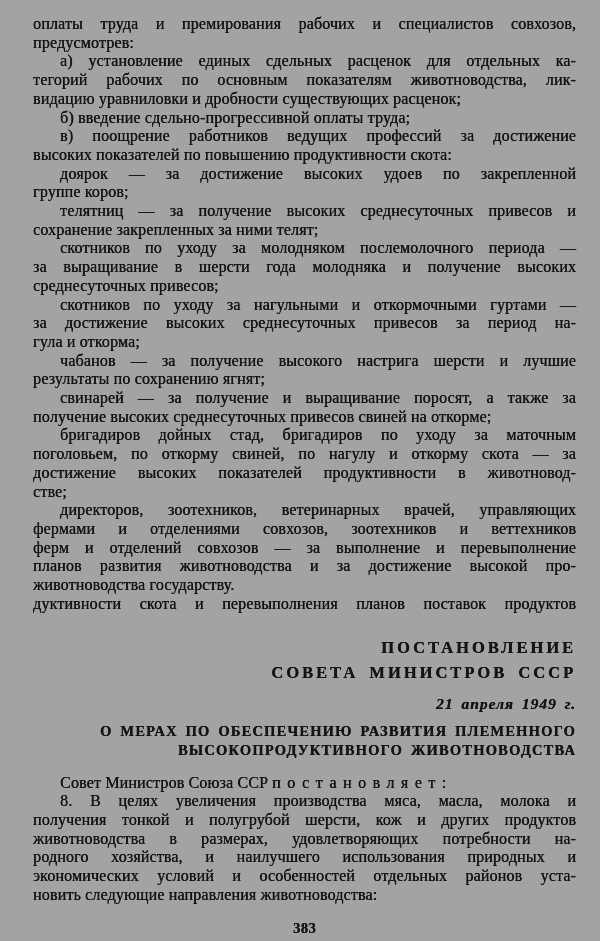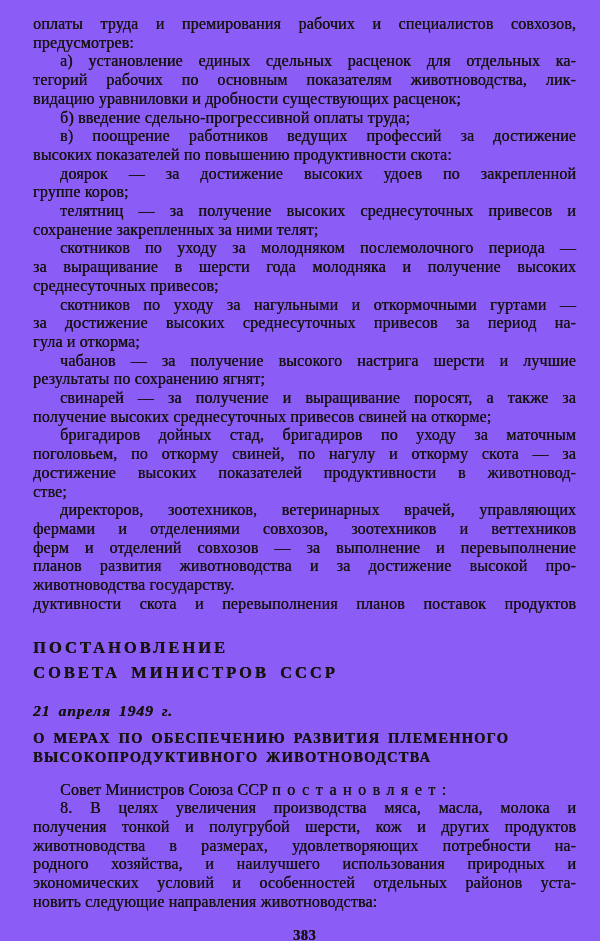--- a/index.html
+++ b/index.html
@@ -5,21 +5,21 @@
   html, body {
     margin: 0;
     padding: 0;
     background: #e8e6e2;
   }
   .page {
     position: relative;
     width: 600px;
     height: 941px;
     margin: 0 auto;
-    background: #8b5cf6;
+    background: #a3a3a3;
     color: #161412;
     font-family: "Liberation Serif", "DejaVu Serif", serif;
     box-sizing: border-box;
     padding: 15px 24px 0 33px;
     overflow: hidden;
     text-shadow: 0.35px 0 0 currentColor; 
   }
   .body-text {
     font-size: 16px;
     line-height: 18.7px;
@@ -29,35 +29,35 @@
   .line { white-space: nowrap; }
   .line.jl {
     white-space: normal;
     text-align: justify;
     text-align-last: justify;
   }
   .line.ind { text-indent: 27px; }
 
   .heading-block {
     margin-top: 21px;
-    text-align: left;
+    text-align: right;
   }
   .res-title {
     font-weight: bold;
     font-size: 16.5px;
     line-height: 25px;
     letter-spacing: 3px;
     word-spacing: 4px;
   }
   .res-date {
     font-weight: bold;
     font-style: italic;
     font-size: 15.5px;
     line-height: 24px;
-    margin-top: 14px;
+    margin-top: 7px;
     letter-spacing: 1px;
     word-spacing: 3px;
   }
   .res-subject {
     font-weight: bold;
     font-size: 14.5px;
     line-height: 19.5px;
     letter-spacing: 1.2px;
     word-spacing: 3px;
     margin-top: 6px;

